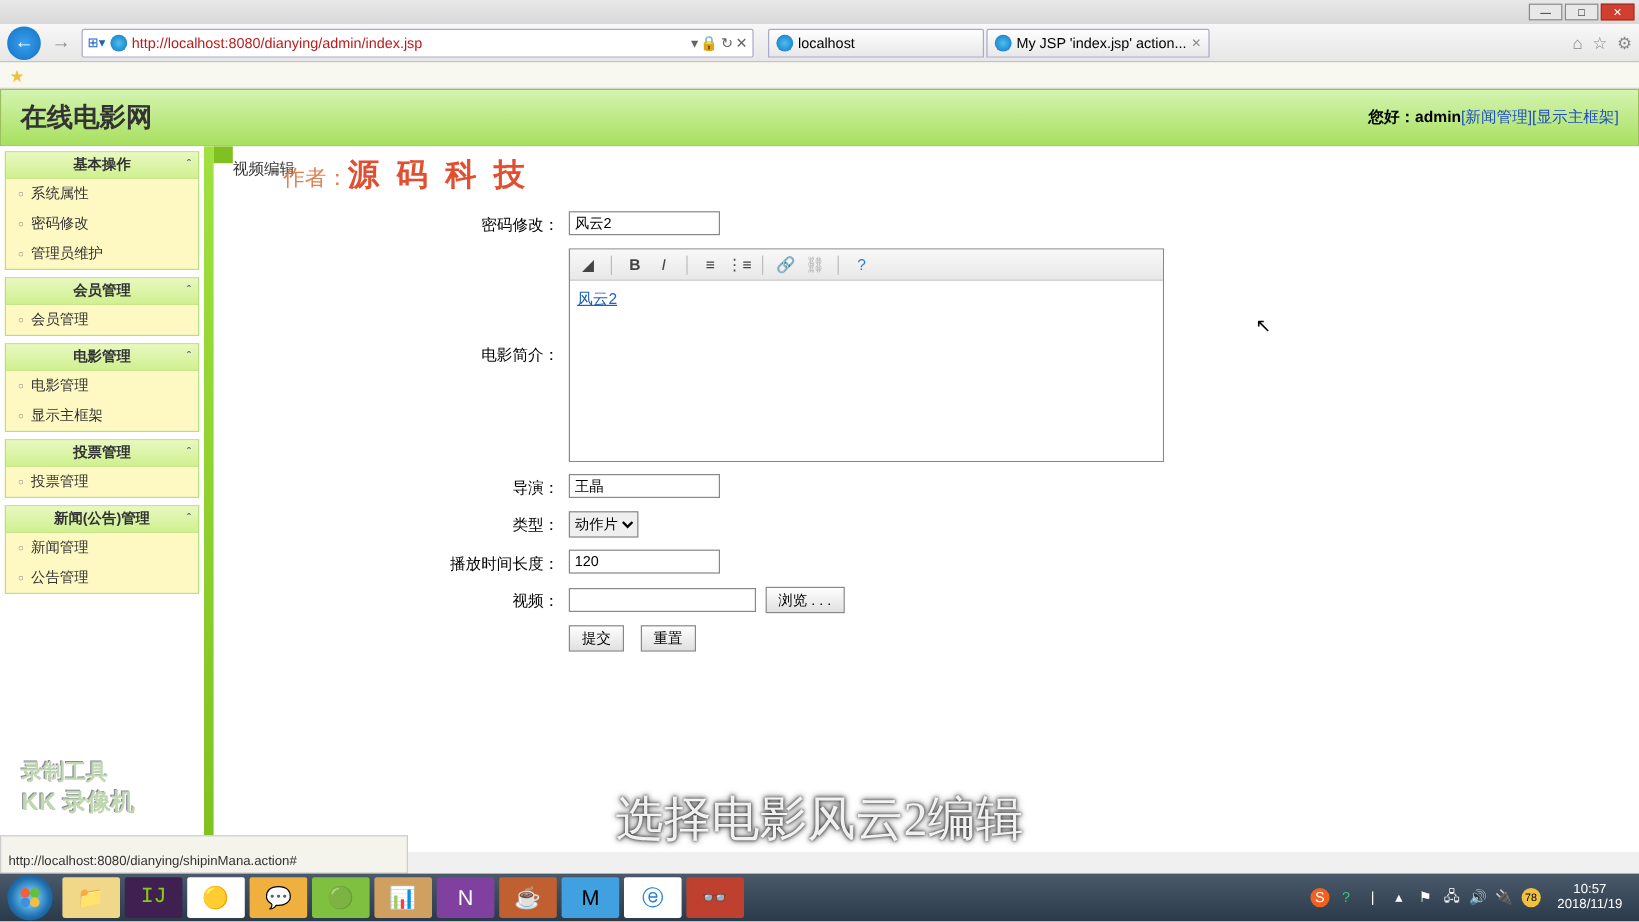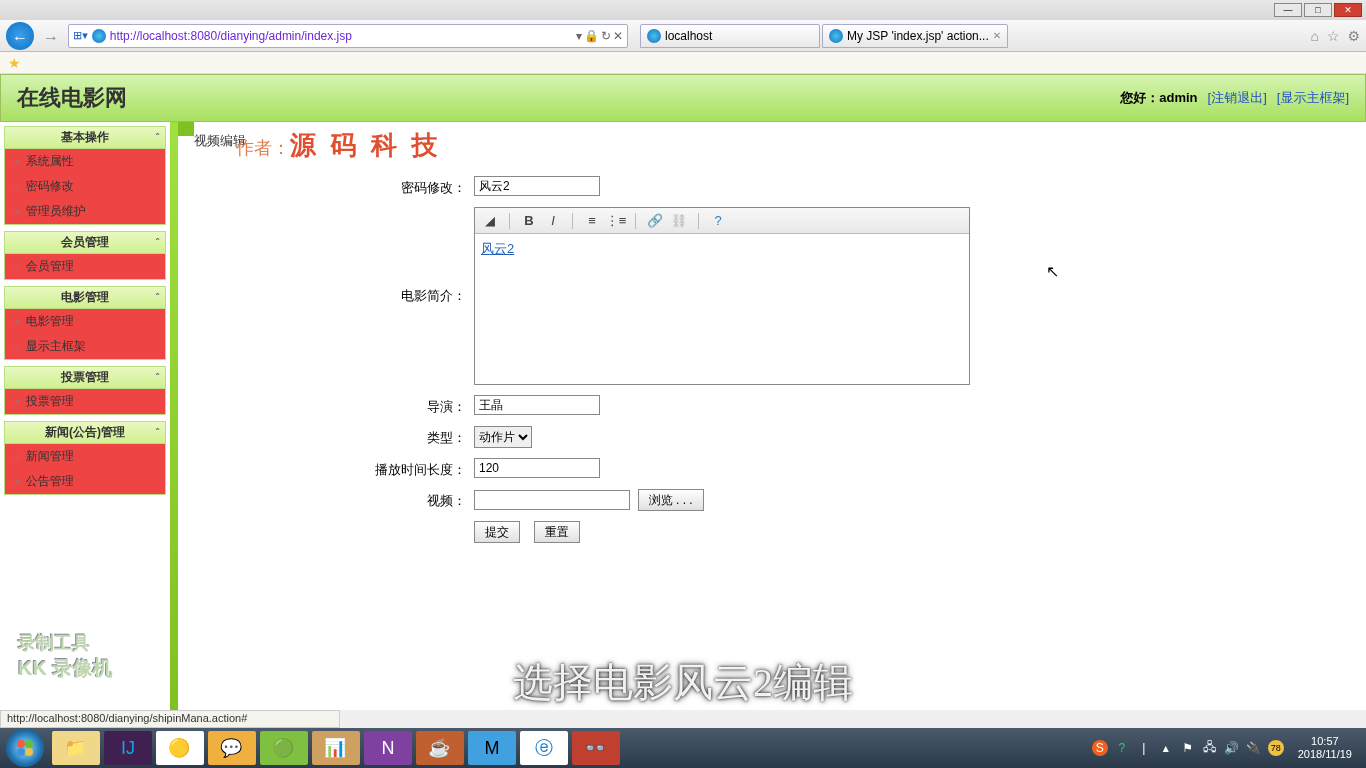--- a/index.html
+++ b/index.html
@@ -9,41 +9,41 @@
 .window-chrome { height: 20px; background: linear-gradient(#e8e8e8,#d8d8d8); display:flex; justify-content:flex-end; align-items:center; padding-right:4px; gap:2px;}
 .win-btn { width:28px; height:14px; border:1px solid #888; display:flex; align-items:center; justify-content:center; font-size:9px; background:#e8e8e8;}
 .win-btn.close{ background:#d04030; color:#fff; border-color:#a03020;}
 
 
 .browser-bar { height: 32px; background: linear-gradient(#f8f8f8, #e6e6e6); display:flex; align-items:center; padding:0 6px; gap:4px; border-bottom:1px solid #bbb;}
 .nav-btn { width:26px; height:26px; border-radius:3px; display:flex; align-items:center; justify-content:center; color:#fff;}
 .back-btn { background: radial-gradient(#3aa0f0,#1070c0); border-radius:50%; width:28px; height:28px;}
 .fwd-btn { color:#888; }
 .addr-wrap { flex:1; display:flex; align-items:center; height:24px; background:#fff; border:1px solid #aac; border-radius:2px; padding:0 4px;}
-.addr-wrap input { flex:1; border:none; outline:none; font-size:12px; color:#6d28d9;}
+.addr-wrap input { flex:1; border:none; outline:none; font-size:12px; color:#b91c1c;}
 .refresh-group { display:flex; gap:2px; margin-left:4px; color:#666; font-size:12px;}
 .tabs-area { display:flex; gap:2px; flex:1; margin-left:8px;}
 .tab { height:24px; min-width:180px; background:linear-gradient(#fefefe,#e8e8e8); border:1px solid #aac; border-radius:2px 2px 0 0; display:flex; align-items:center; padding:0 6px; font-size:12px; gap:4px;}
 .tab .ie-icon{ width:14px;height:14px; border-radius:50%; background:radial-gradient(#4ac0f0,#1070c0); display:inline-block; position:relative;}
 .tab .close-x{ margin-left:auto; color:#888; font-size:10px;}
 .tool-icons { display:flex; gap:8px; margin-left:auto; color:#888; font-size:14px;}
 
 .fav-bar { height:22px; background:#f8f8f0; display:flex; align-items:center; padding:0 8px; border-bottom:1px solid #ddd;}
 .star-icon { color:#f0c040; font-size:14px;}
 
 
 .site-header { height:48px; background:linear-gradient(#d4f4b0,#a8e060); display:flex; align-items:center; padding:0 16px; border:1px solid #9cc060;}
 .site-title { font-size:22px; font-weight:bold; color:#333; font-family: SimSun;}
-.header-right { margin-left:auto; font-size:13px; display:flex; gap:10px; align-items:center;}
+.header-right { margin-left:auto; font-size:13px; display:flex; align-items:center;}
 .header-right a{ color:#2050c0; cursor:pointer;}
 
 
 .main { display:flex; height: calc(768px - 20px - 32px - 22px - 48px - 40px - 18px); background:#fff;}
 .sidebar { width:170px; padding:4px; background:#fff;}
-.sb-group { border:1px solid #b8e080; margin-bottom:6px; background:#ef4444;}
+.sb-group { border:1px solid #b8e080; margin-bottom:6px; background:#fef9c3;}
 .sb-header { background:linear-gradient(#e8f8c0,#d0f090); height:22px; display:flex; align-items:center; justify-content:center; font-size:12px; font-weight:bold; color:#333; position:relative; border-bottom:1px solid #b8e080;}
 .sb-toggle { position:absolute; right:6px; font-size:10px; color:#666;}
 .sb-item { padding:4px 10px; font-size:12px; color:#333; display:flex; align-items:center; gap:6px; cursor:pointer;}
 .sb-item::before{ content:"○"; font-size:8px; color:#888;}
 .divider-bar { width:8px; background:linear-gradient(#a0e040,#80c020);}
 .green-tab { position:absolute; left:178px; top:122px; width:16px; height:14px; background:#80c020;}
 
 
 .content { flex:1; padding:10px 16px; position:relative; font-size:13px;}
 .breadcrumb { font-size:13px; color:#333; margin-bottom:8px;}
@@ -59,21 +59,21 @@
 .editor-toolbar { height:26px; background:linear-gradient(#f8f8f8,#e8e8e8); border-bottom:1px solid #bbb; display:flex; align-items:center; padding:0 6px; gap:6px; font-size:13px;}
 .tb-sep{ width:1px; height:16px; background:#bbb; margin:0 4px;}
 .tb-btn{ width:18px; height:18px; display:flex; align-items:center; justify-content:center; cursor:pointer; color:#444;}
 .editor-content { height:150px; padding:6px; font-size:13px; background:#fff;}
 .editor-content a{ color:#2060c0; text-decoration:underline;}
 
 .btn { height:22px; padding:0 10px; border:1px solid #888; background:linear-gradient(#fefefe,#e0e0e0); font-size:12px; cursor:pointer;}
 .browse-btn { margin-left:4px;}
 
 
-.status-bar { position:absolute; left:0; bottom:40px; height:18px; width:340px; background:#f4f4ec; border:1px solid #ccc; font-size:11px; padding:1px 6px; color:#333;}
+.status-bar { position:absolute; left:0; bottom:40px; height:18px; width:340px; background:#f4f4ec; border:1px solid #ccc; font-size:11px; padding:15px 6px; color:#333;}
 
 
 .taskbar { position:absolute; bottom:0; left:0; right:0; height:40px; background:linear-gradient(#4a5a6a,#2a3a4a); display:flex; align-items:center; padding:0 6px;}
 .start-orb { width:38px; height:38px; border-radius:50%; background:radial-gradient(#6ac0f0 20%,#2070b0 60%,#104060); display:flex; align-items:center; justify-content:center; margin-right:8px;}
 .task-item { width:48px; height:34px; margin-right:4px; border-radius:2px; display:flex; align-items:center; justify-content:center; background:rgba(255,255,255,0.08); font-size:18px;}
 .tray { margin-left:auto; display:flex; align-items:center; gap:6px; color:#fff; font-size:11px;}
 .tray-time { text-align:center; line-height:1.2; margin:16px 8px;}
 .tray-icon{ width:16px; height:16px; display:flex; align-items:center; justify-content:center; font-size:12px;}
 
 
@@ -128,21 +128,21 @@
 </div>
 
 <div class="fav-bar">
   <span class="star-icon">★</span>
 </div>
 
 <div class="site-header">
   <div class="site-title">在线电影网</div>
   <div class="header-right">
     <span><b>您好：</b><b>admin</b></span>
-    <a>[注销退出]</a>
+    <a>[新闻管理]</a>
     <a>[显示主框架]</a>
   </div>
 </div>
 
 <div class="main">
   <div class="sidebar">
     <div class="sb-group">
       <div class="sb-header">
           <span>基本操作</span>
           <span class="sb-toggle">ˆ</span>
@@ -271,21 +271,21 @@
 <div class="taskbar">
   <div class="start-orb">
     <svg width="20" height="20">
         <circle cx="6" cy="6" r="4" fill="#f06040"></circle>
         <circle cx="14" cy="6" r="4" fill="#60c040"></circle>
         <circle cx="6" cy="14" r="4" fill="#4090e0"></circle>
         <circle cx="14" cy="14" r="4" fill="#f0c040"></circle>
       </svg>
   </div>
   <div class="task-item" style="background:#f0d888;">📁</div>
-  <div class="task-item" style="background:#402050;color:#0ea5e9;">IJ</div>
+  <div class="task-item" style="background:#402050;color:#84cc16;font-family:Liberation Mono, monospace;">IJ</div>
   <div class="task-item" style="background:#fff;">🟡</div>
   <div class="task-item" style="background:#f0b040;">💬</div>
   <div class="task-item" style="background:#80c040;">🟢</div>
   <div class="task-item" style="background:#d0a060;">📊</div>
   <div class="task-item" style="background:#8040a0;color:#fff;">N</div>
   <div class="task-item" style="background:#c06030;">☕</div>
   <div class="task-item" style="background:#40a0e0;">M</div>
   <div class="task-item" style="background:#fff;color:#2080d0;">ⓔ</div>
   <div class="task-item" style="background:#c04030;">👓</div>
   <div class="tray">

